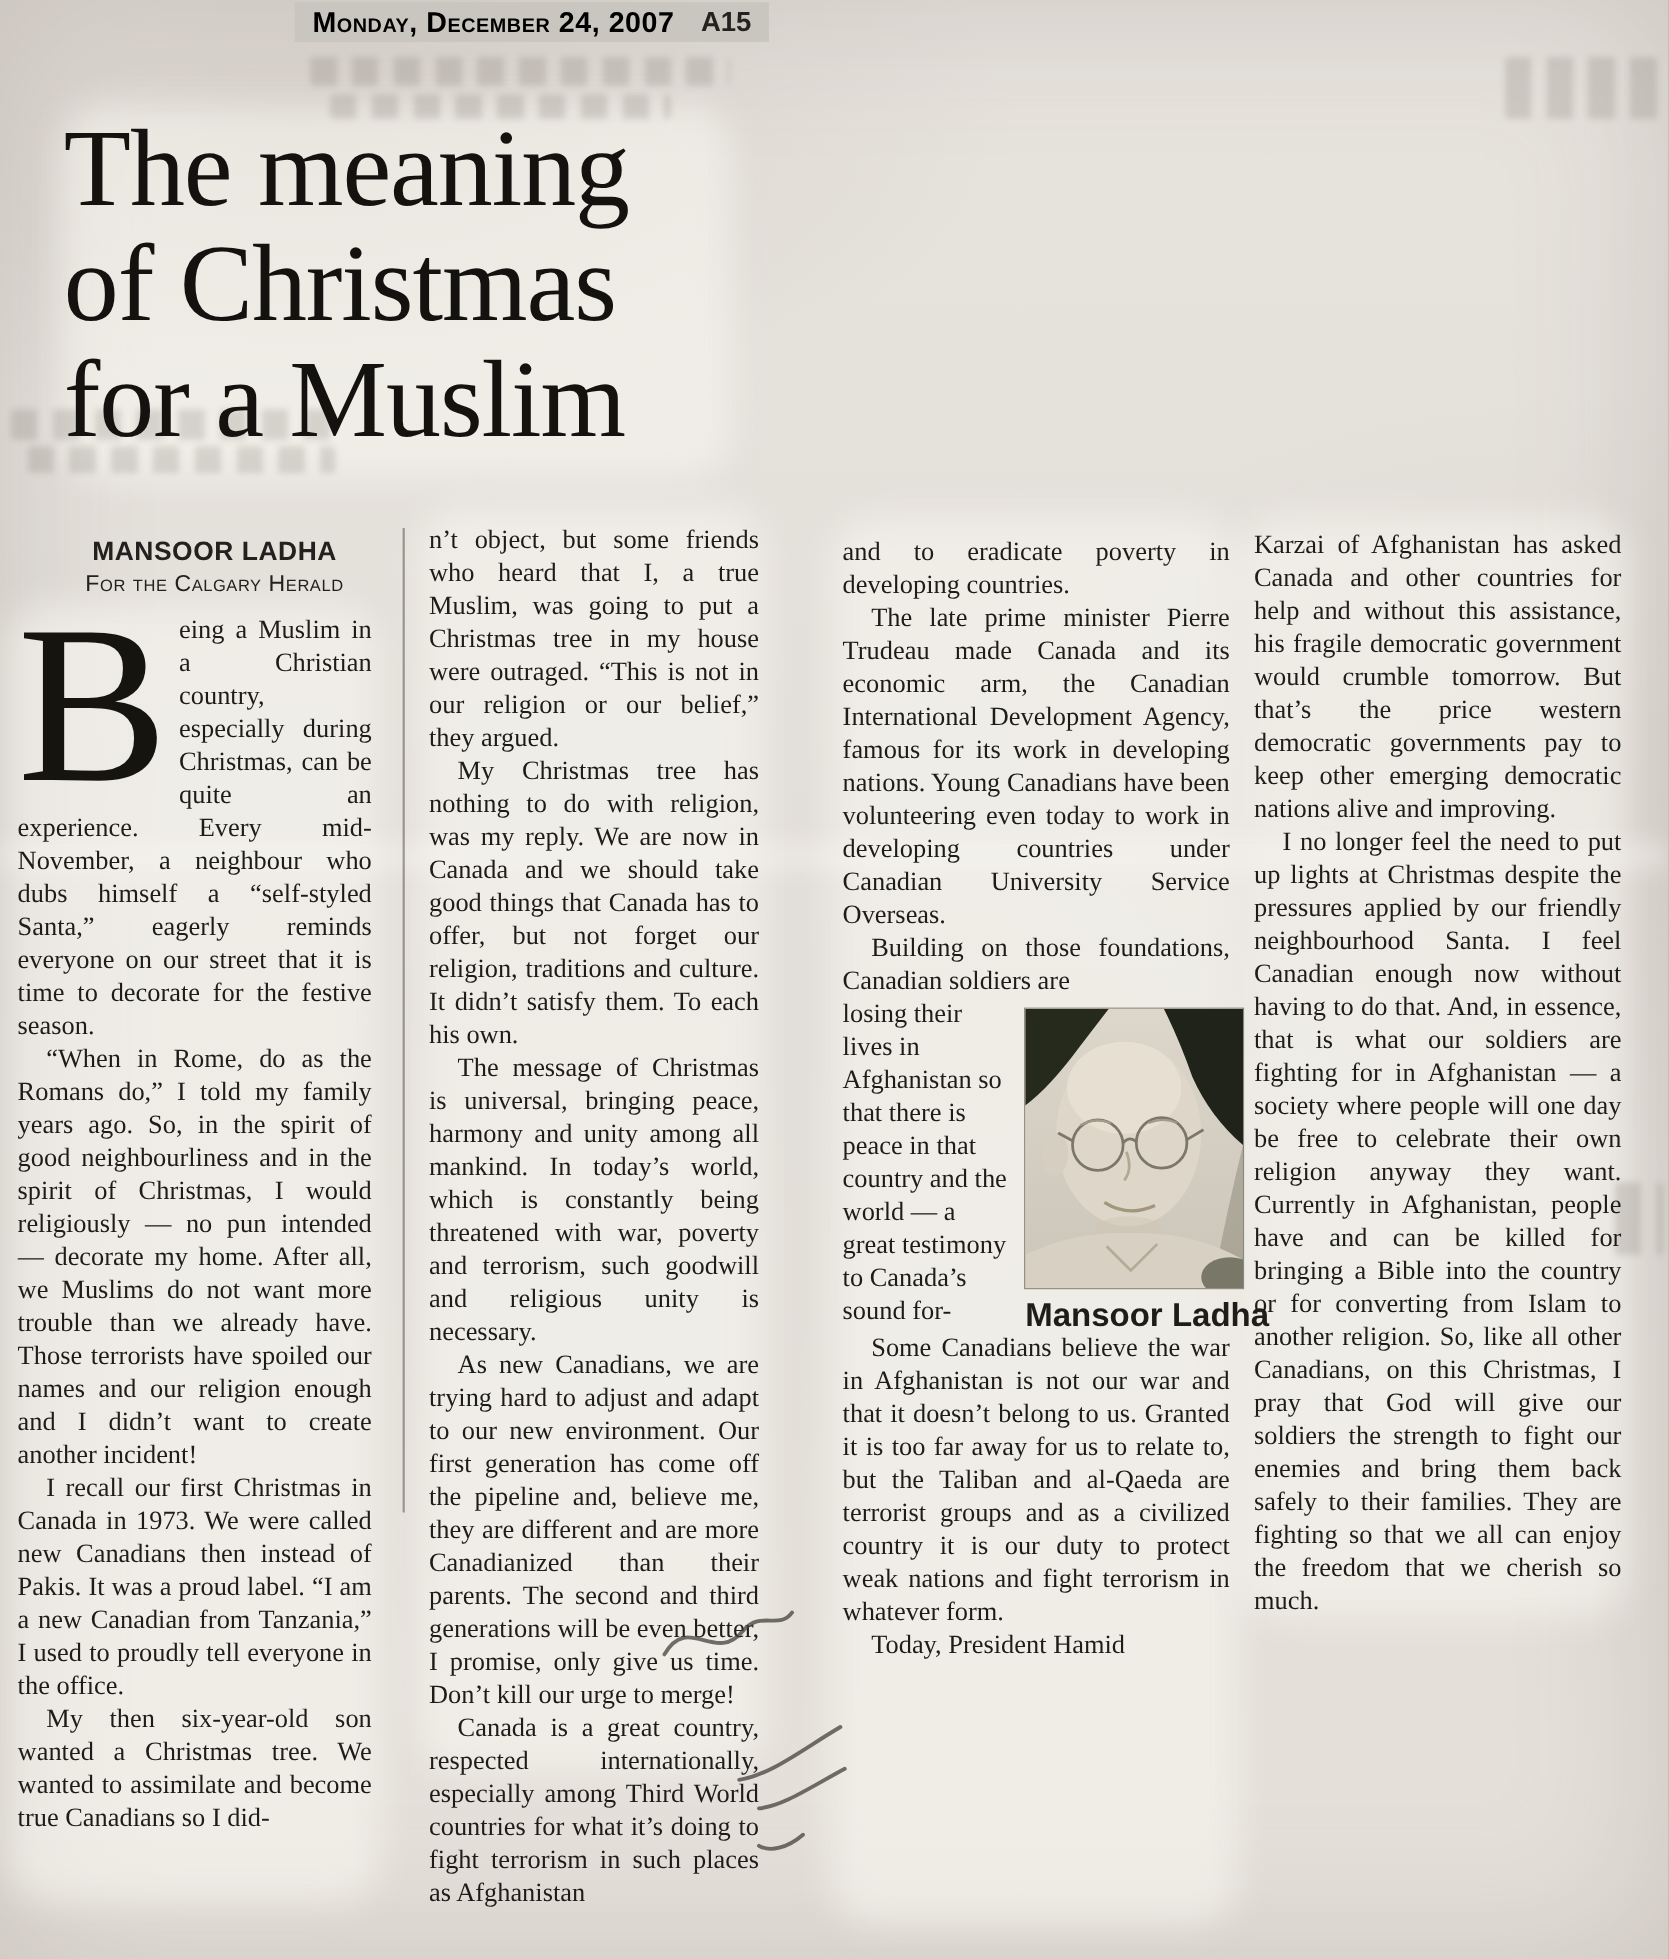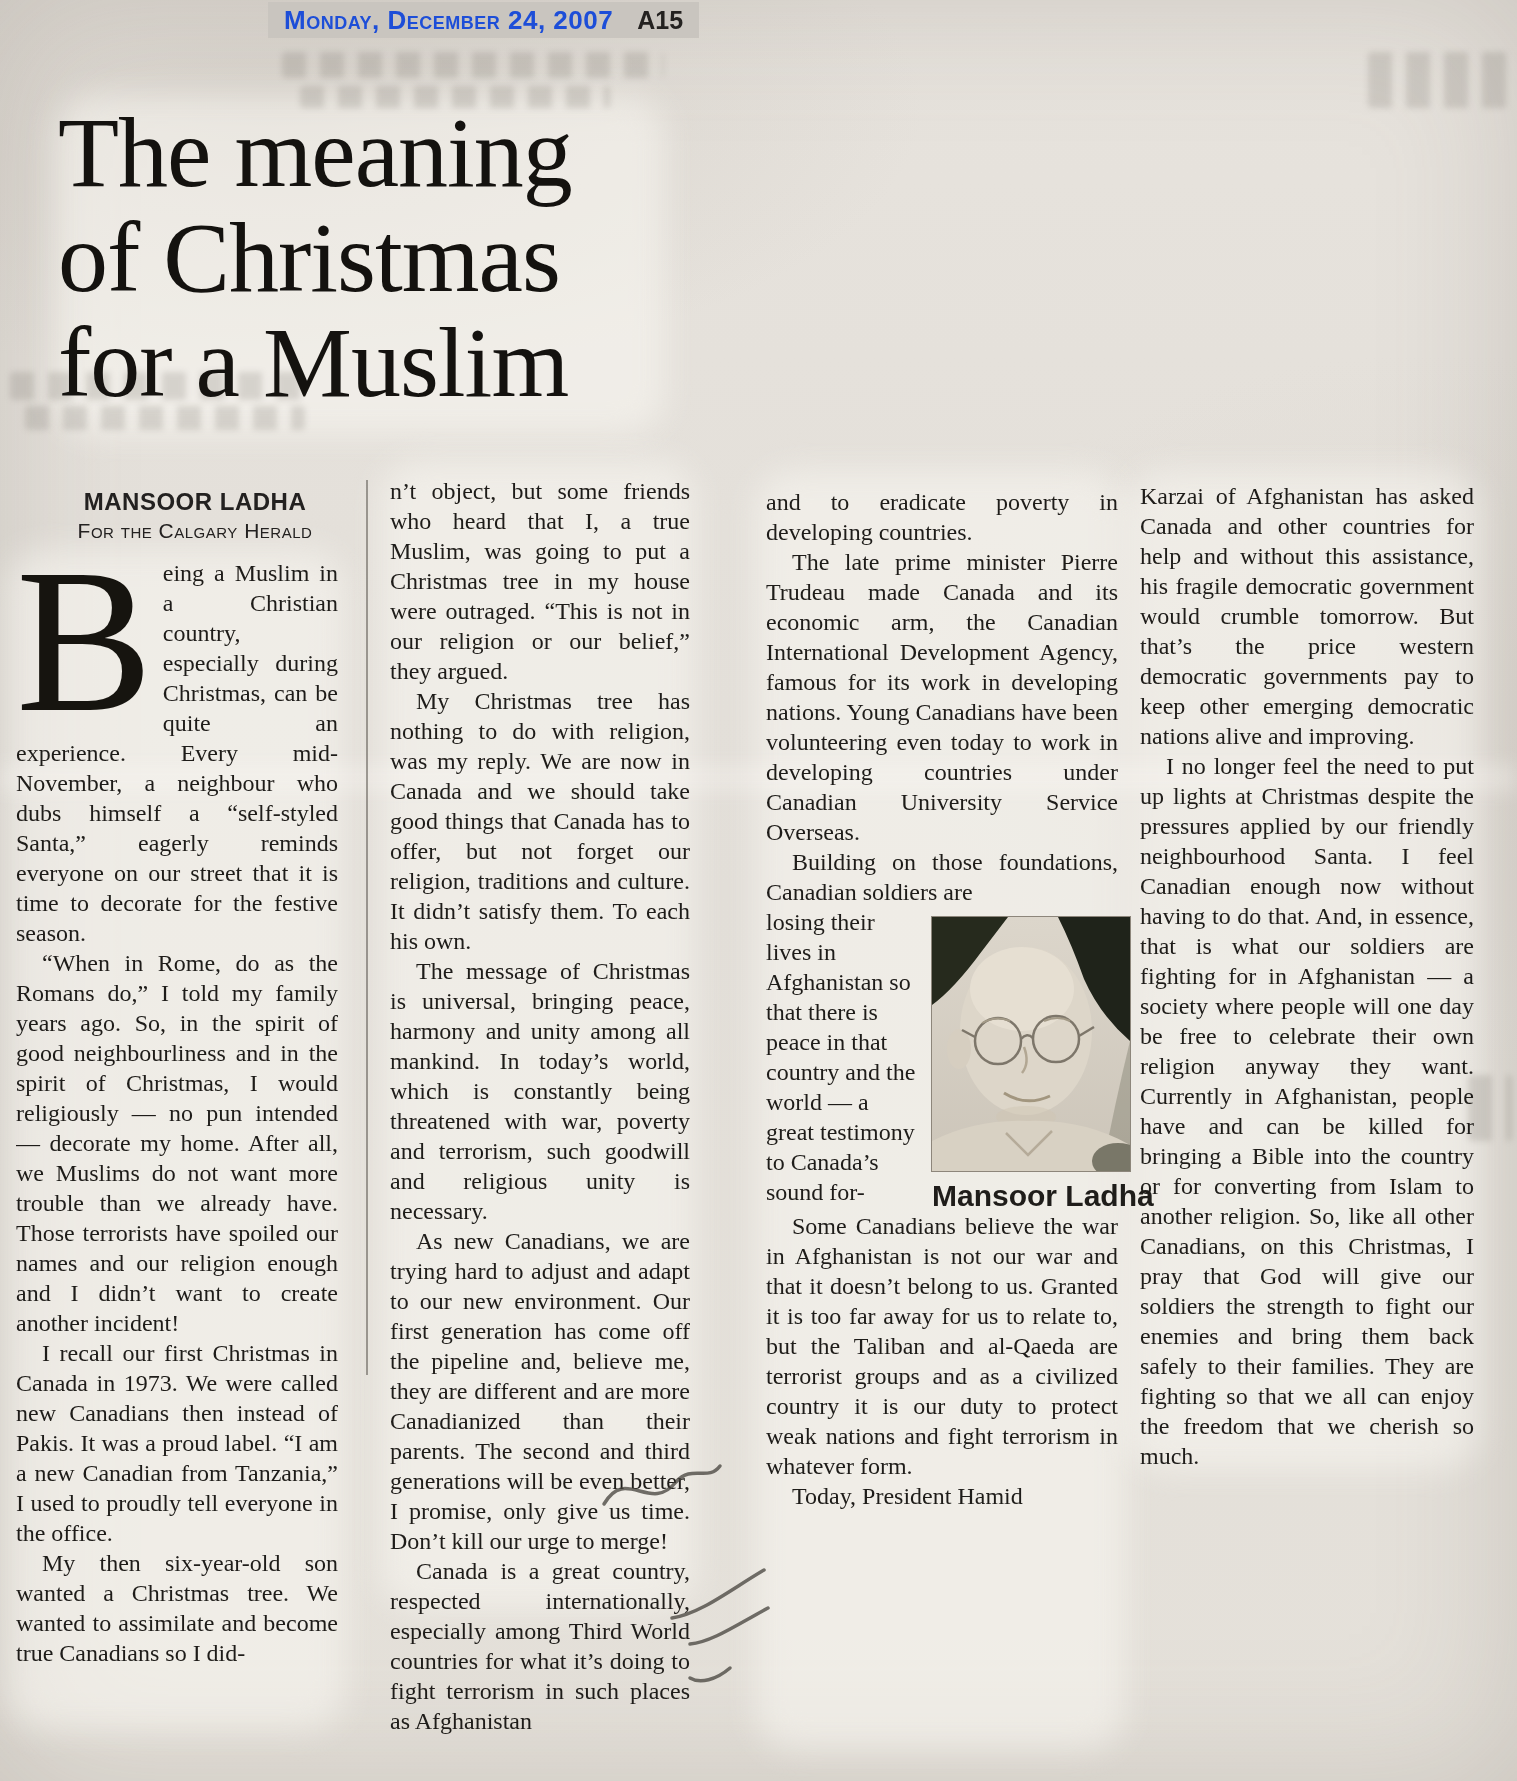--- a/index.html
+++ b/index.html
@@ -13,21 +13,21 @@
     box-shadow: inset 0 0 140px rgba(110,102,92,.22);
   }
   .patch{position:absolute;background:rgba(250,248,243,.55);filter:blur(16px);border-radius:40px;pointer-events:none;}
   .smudge{position:absolute;filter:blur(3px);opacity:.20;border-radius:4px;pointer-events:none;
     background:repeating-linear-gradient(90deg,#6e6961 0 24px,transparent 24px 38px);}
   .band{position:absolute;left:0;width:100%;height:26px;background:rgba(252,250,246,.35);filter:blur(10px);pointer-events:none;}
 
   .masthead{position:absolute;left:268px;top:2px;height:36px;display:flex;align-items:center;gap:24px;
     padding:0 16px;background:#c9c5bf;}
   .masthead .date{font-family:"Liberation Sans",sans-serif;font-weight:700;font-variant:small-caps;
-    font-size:26px;letter-spacing:.5px;color:#1d4ed8;}
+    font-size:26px;letter-spacing:.5px;color:#000000;}
   .masthead .pageno{font-family:"Liberation Sans",sans-serif;font-weight:700;font-size:25px;color:#242220;}
 
   .headline{position:absolute;left:58px;top:100px;width:648px;font-size:100px;line-height:1.05;
     color:#14120f;letter-spacing:-1px;}
 
   .byline{position:absolute;left:72px;top:488px;width:246px;text-align:center;
     font-family:"Liberation Sans",sans-serif;color:#232120;}
   .byline .author{font-weight:700;font-size:24px;letter-spacing:.5px;}
   .byline .affil{font-variant:small-caps;font-size:21px;margin-top:3px;letter-spacing:.5px;}
 

